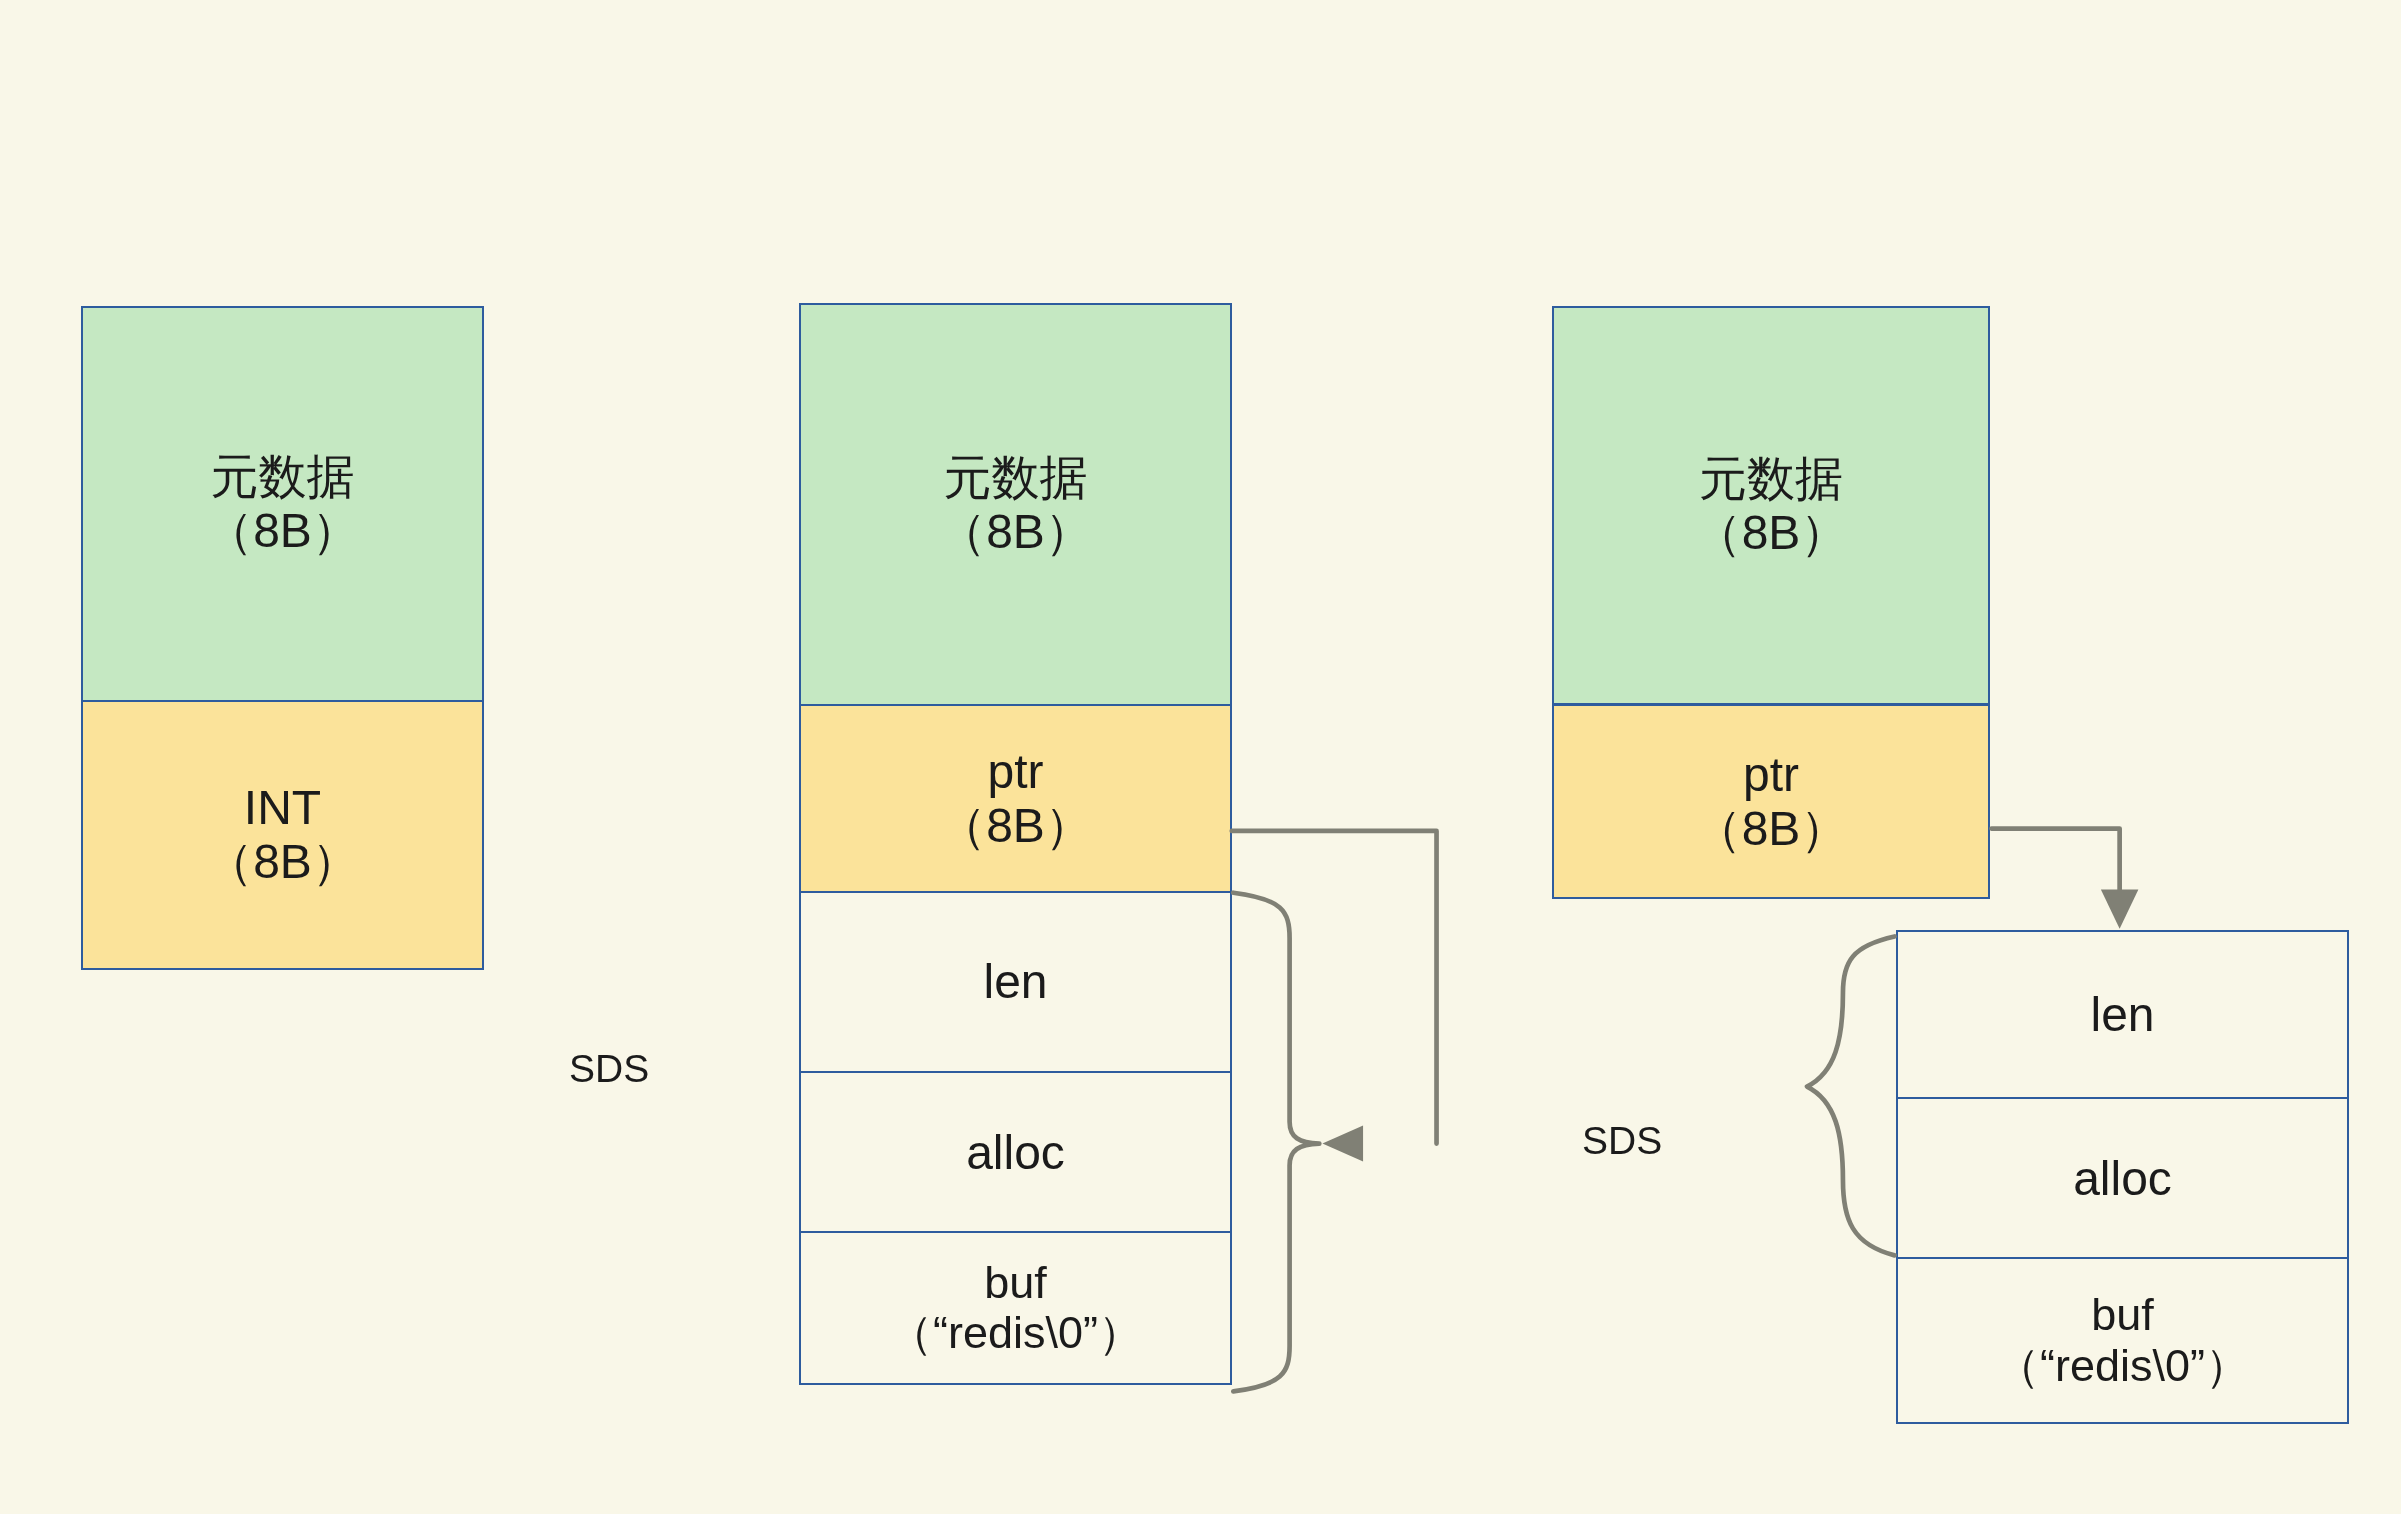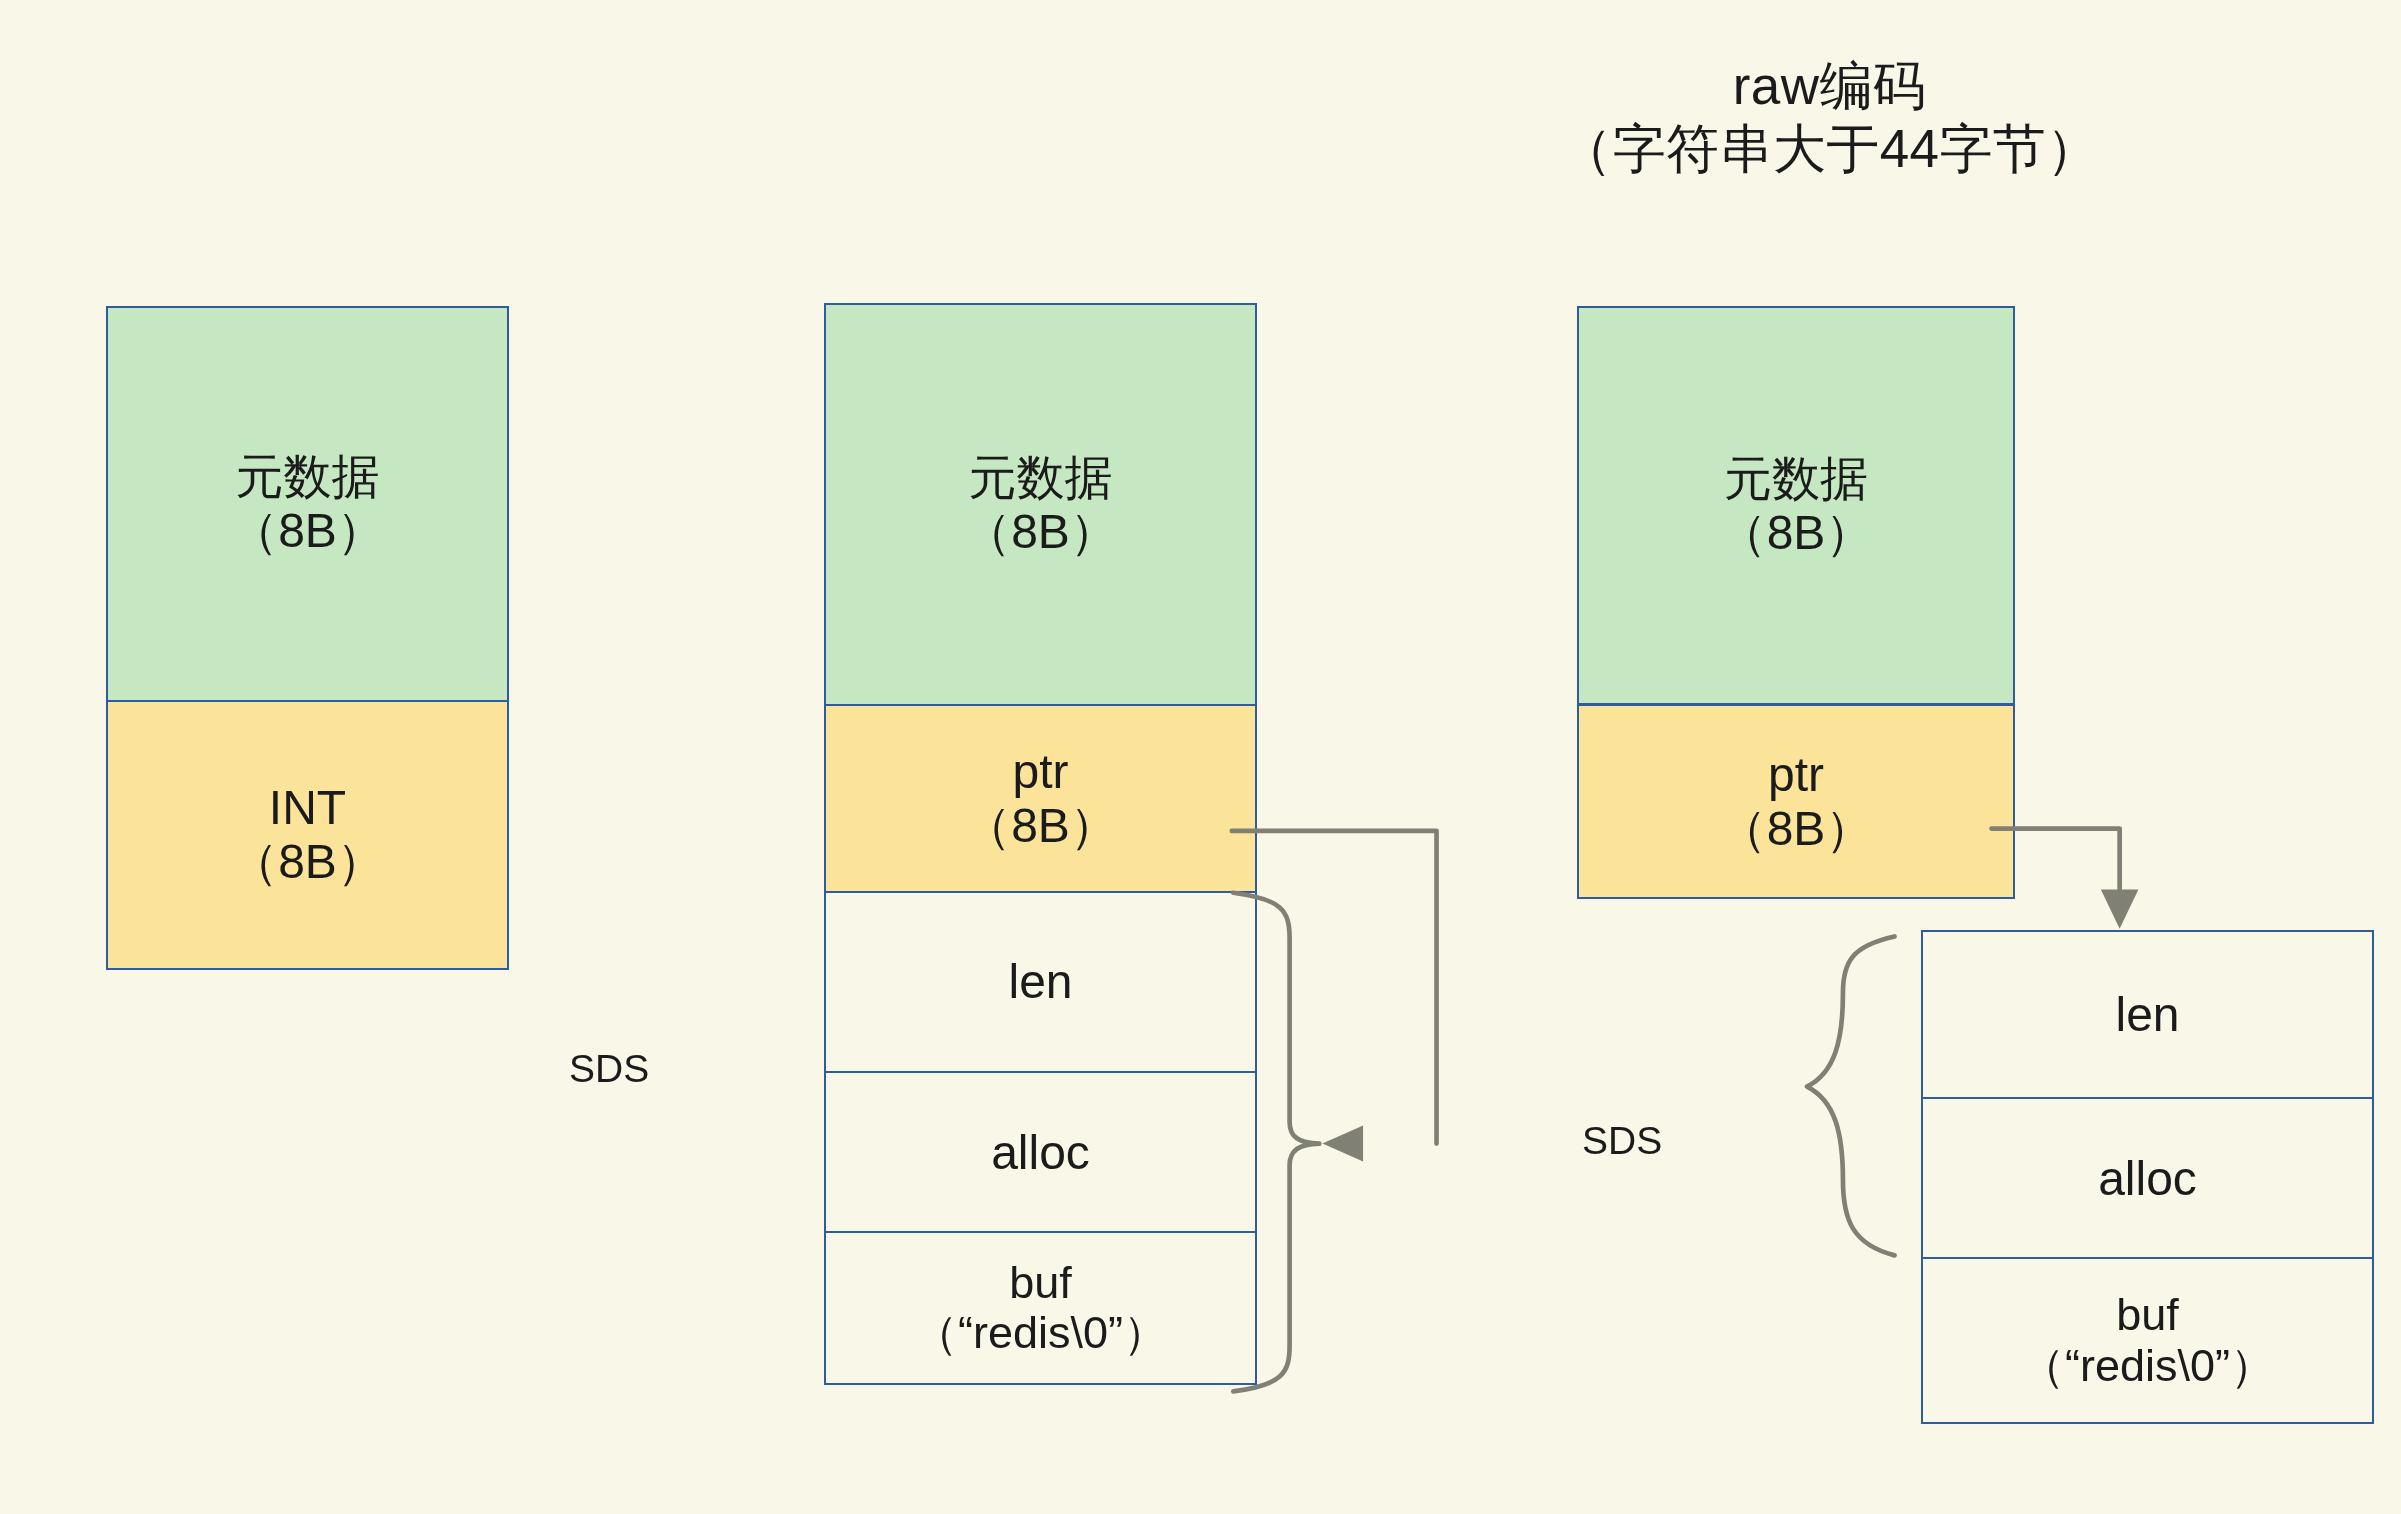--- a/index.html
+++ b/index.html
@@ -34,21 +34,20 @@
     box-sizing:border-box;
     border:2.3px solid #2e5c9e;
     display:flex;
     flex-direction:column;
     align-items:center;
     justify-content:center;
     font-size:48px;
     line-height:1.12;
     text-align:center;
     white-space:nowrap;
-    margin-left:25px;
   }
   .cell .ln{display:block;}
   .green{background:#c5e8c2;}
   .yellow{background:#fbe39a;}
   .plain{background:#f9f7e8;}
 
   
   #int-meta{left:81px;top:306px;width:403px;height:396px;}
   #int-val {left:81px;top:700px;width:403px;height:270px;}
 
@@ -78,24 +77,20 @@
   
   #links{position:absolute;left:0;top:0;width:2401px;height:1515px;pointer-events:none;}
 </style>
 </head>
 <body>
 
 <div class="stage">
 
 
 
-  <div class="hdr" id="hdr-raw">
-    <span class="l1">raw编码</span>
-    <span class="l2">（字符串大于44字节）</span>
-  </div>
 
   <div class="cell green" id="int-meta">
     <span class="ln">元数据</span>
     <span class="ln">（8B）</span>
   </div>
   <div class="cell yellow" id="int-val">
     <span class="ln">INT</span>
     <span class="ln">（8B）</span>
   </div>
 

